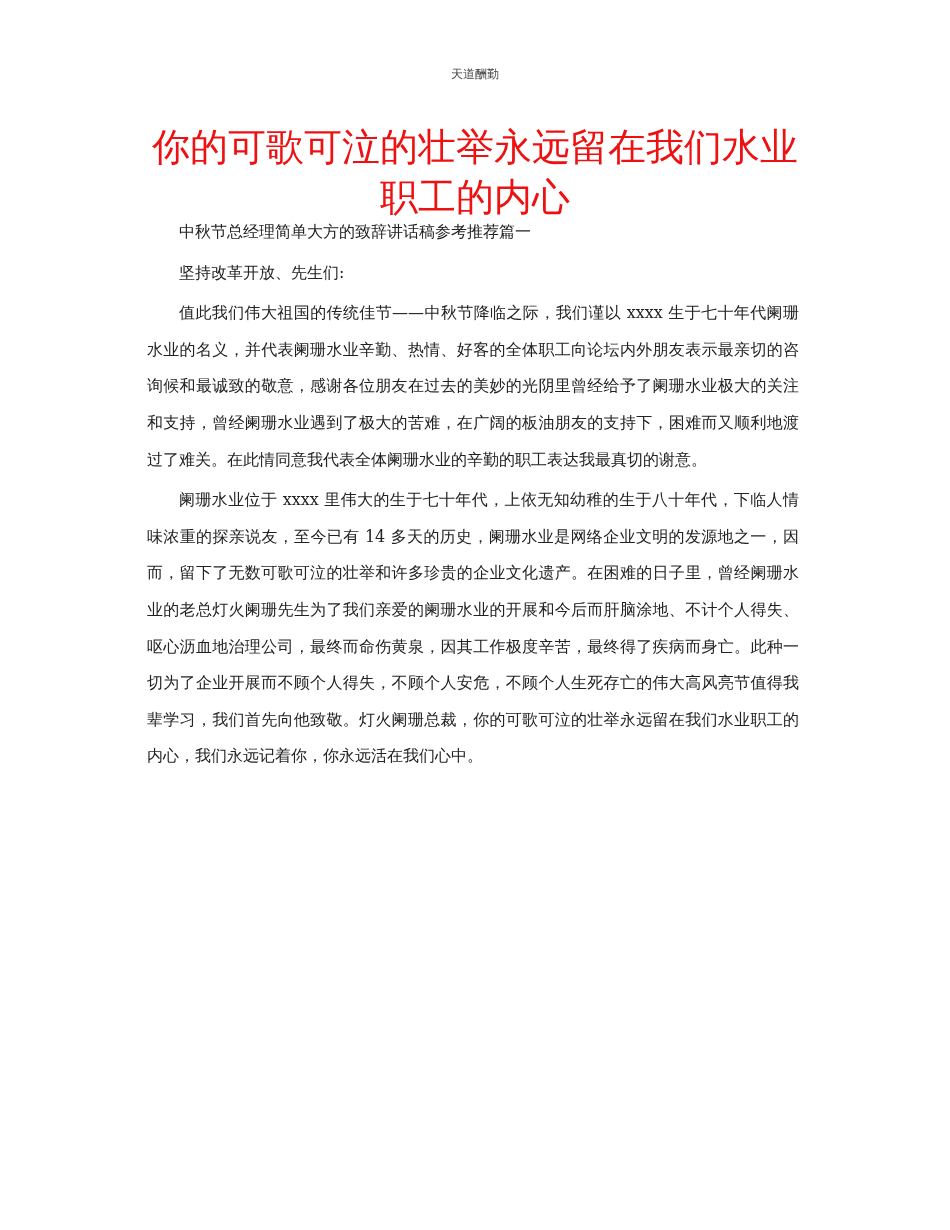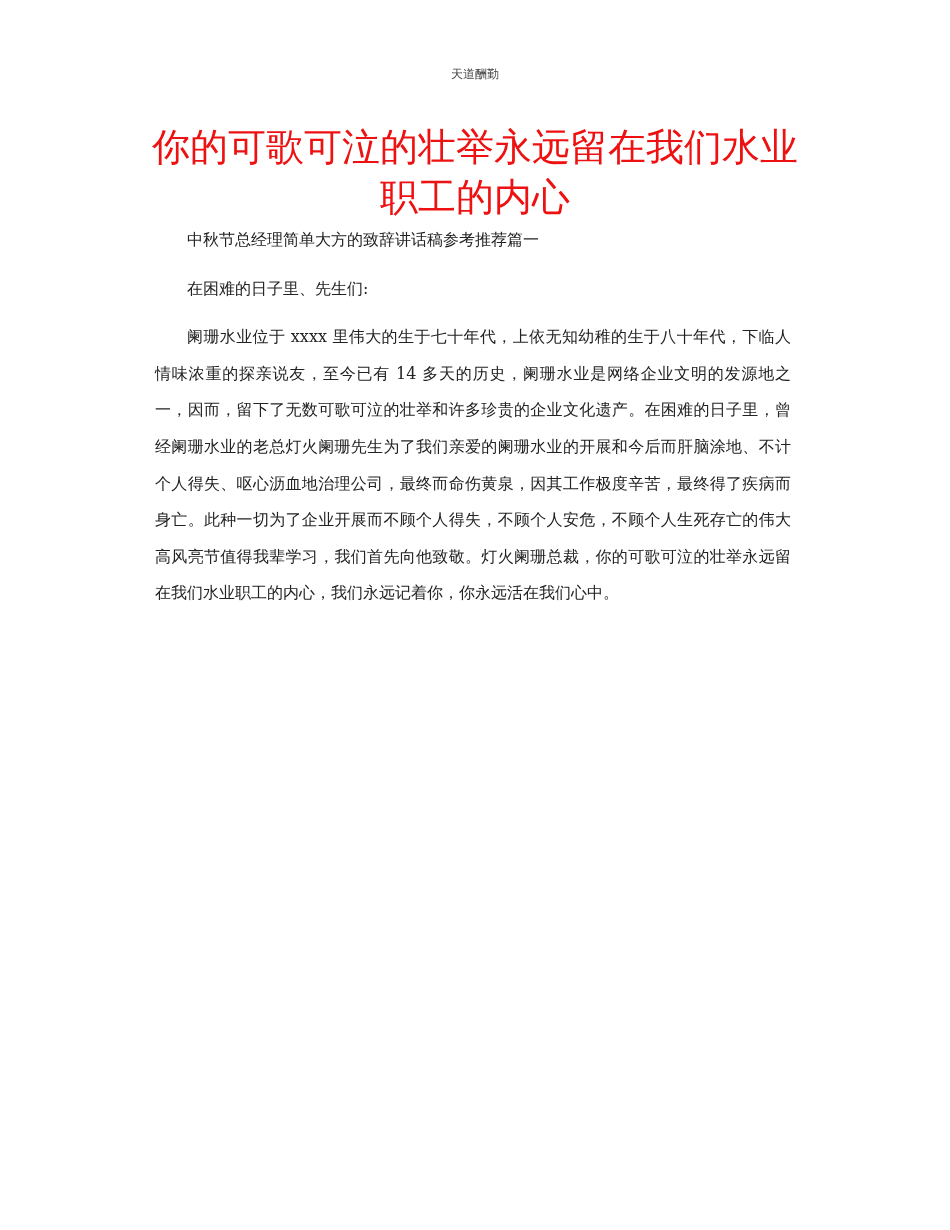--- a/index.html
+++ b/index.html
@@ -4,26 +4,27 @@
   <style>
     html, body { margin: 0; padding: 0; background: #ffffff; }
     body { width: 950px; height: 1230px; position: relative; overflow: hidden;
       font-family: "DejaVu Serif", "Liberation Serif", serif; color: #222; }
     .header { position: absolute; top: 66px; left: 0; width: 950px; text-align: center;
       font-size: 12px; color: #444; }
     .title { position: absolute; top: 122px; left: 140px; width: 670px; text-align: center;
       color: #ee1111; font-family: "DejaVu Sans", "Liberation Sans", sans-serif;
       font-size: 38px; line-height: 50px; font-weight: normal; margin: 0; letter-spacing: 0px; }
     .body { position: absolute; top: 210px; left: 143px; width: 660px; font-size: 16px; line-height: 36.6px; }
-    .para { margin: 12px; text-indent: 32px; text-align: justify; }
+    .para { margin: 4px; text-indent: 32px; text-align: justify; }
   </style>
 </head>
 <body>
 
 <div class="header">天道酬勤</div>
 
 <h1 class="title">你的可歌可泣的壮举永远留在我们水业职工的内心</h1>
 
 <div class="body">
   <p class="para">中秋节总经理简单大方的致辞讲话稿参考推荐篇一</p>
-  <p class="para">在困难的日子里、先生们:</p>
+  <p class="para">坚持改革开放、先生们:</p>
+  <p class="para">值此我们伟大祖国的传统佳节——中秋节降临之际，我们谨以 xxxx 生于七十年代阑珊水业的名义，并代表阑珊水业辛勤、热情、好客的全体职工向论坛内外朋友表示最亲切的咨询候和最诚致的敬意，感谢各位朋友在过去的美妙的光阴里曾经给予了阑珊水业极大的关注和支持，曾经阑珊水业遇到了极大的苦难，在广阔的板油朋友的支持下，困难而又顺利地渡过了难关。在此情同意我代表全体阑珊水业的辛勤的职工表达我最真切的谢意。</p>
   <p class="para">阑珊水业位于 xxxx 里伟大的生于七十年代，上依无知幼稚的生于八十年代，下临人情味浓重的探亲说友，至今已有 14 多天的历史，阑珊水业是网络企业文明的发源地之一，因而，留下了无数可歌可泣的壮举和许多珍贵的企业文化遗产。在困难的日子里，曾经阑珊水业的老总灯火阑珊先生为了我们亲爱的阑珊水业的开展和今后而肝脑涂地、不计个人得失、呕心沥血地治理公司，最终而命伤黄泉，因其工作极度辛苦，最终得了疾病而身亡。此种一切为了企业开展而不顾个人得失，不顾个人安危，不顾个人生死存亡的伟大高风亮节值得我辈学习，我们首先向他致敬。灯火阑珊总裁，你的可歌可泣的壮举永远留在我们水业职工的内心，我们永远记着你，你永远活在我们心中。</p>
 </div>
 
 </body></html>

